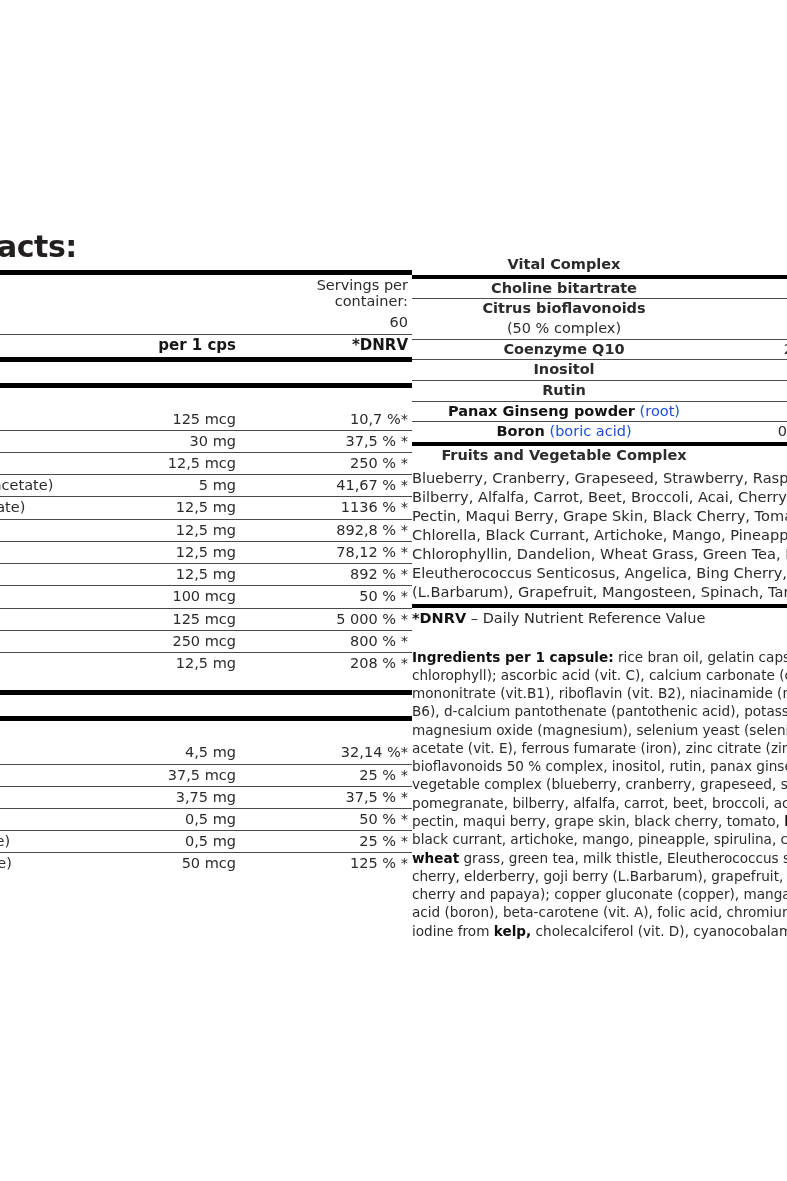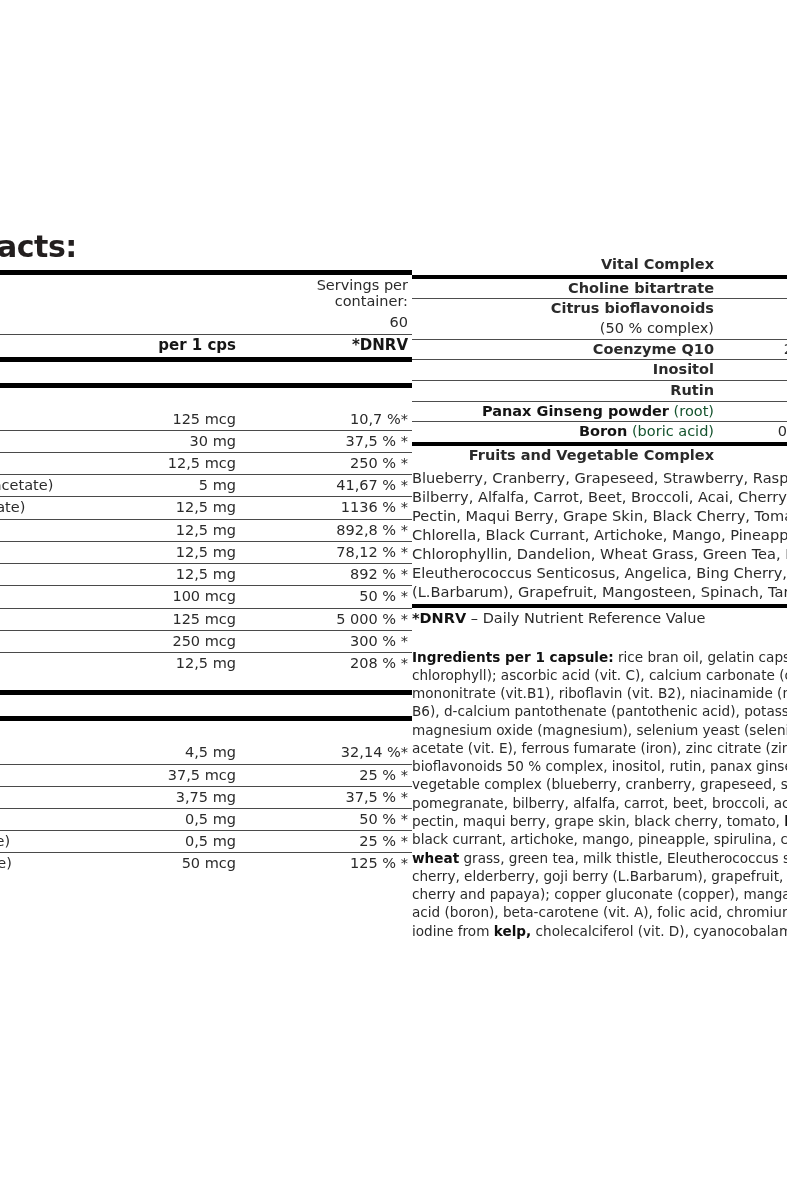--- a/index.html
+++ b/index.html
@@ -86,24 +86,24 @@
     width: 420px;
     table-layout: fixed;
   }
   table.vital td {
     font-size: 14.5px;
     padding: 1px 2px 2px 2px;
     vertical-align: bottom;
     line-height: 1.15;
     color: #2b2b2b;
   }
-  td.v-name { width: 300px; text-align: right; }
+  td.v-name { width: 300px; text-align: center; }
   td.v-val  { width: 120px; text-align: right; padding-right: 10px; }
   .v-bold { font-weight: bold; color: #141414; }
-  .v-light { font-weight: normal; color: #14532d; }
+  .v-light { font-weight: normal; color: #1d4ed8; }
   tr.v-thin > td { border-top: 1px solid #4d4d4d; }
   tr.v-thick > td { border-top: 4px solid #000; }
   tr.v-none > td { border-top: 0; }
 
   #fruit-list {
     font-size: 14.6px;
     line-height: 1.30;
     color: #2b2b2b;
     text-align: justify;
     width: 420px;
@@ -222,21 +222,21 @@
         <td class="c-dnrv">50 % *</td>
       </tr>
       <tr class="rule-thin">
         <td class="c-name">Vitamin B12 (cyanocobalamin)</td>
         <td class="c-amount">125 mcg</td>
         <td class="c-dnrv">5 000 % *</td>
       </tr>
       <tr class="rule-thin">
         <td class="c-name">Biotin</td>
         <td class="c-amount">250 mcg</td>
-        <td class="c-dnrv">300 % *</td>
+        <td class="c-dnrv">800 % *</td>
       </tr>
       <tr class="rule-thin">
         <td class="c-name">Pantothenic acid as d-calcium</td>
         <td class="c-amount">12,5 mg</td>
         <td class="c-dnrv">208 % *</td>
       </tr>
 
       <tr class="spacer-row">
         <td></td>
         <td></td>

